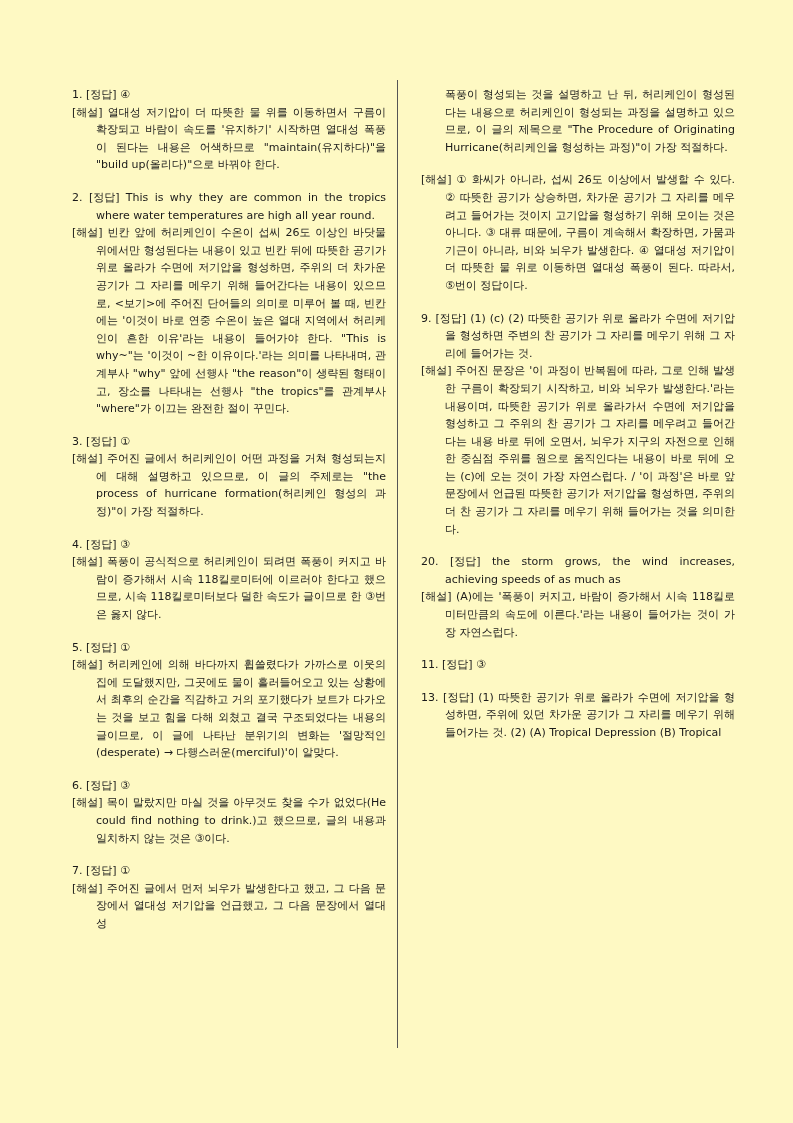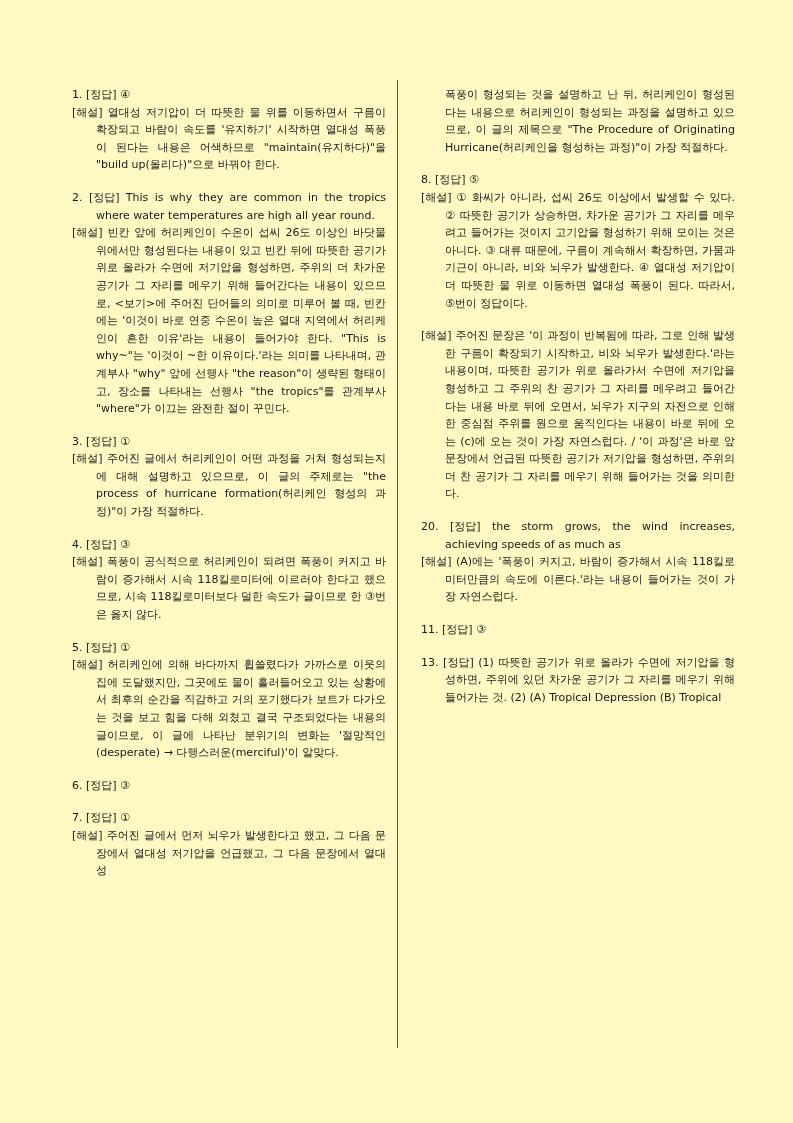--- a/index.html
+++ b/index.html
@@ -63,33 +63,34 @@
       <div class="item">
         <p class="para"><span>4.</span> <span>[정답]</span> <span>③</span></p>
         <p class="para"><span>[해설]</span> <span>폭풍이 공식적으로 허리케인이 되려면 폭풍이 커지고 바람이 증가해서 시속 118킬로미터에 이르러야 한다고 했으므로, 시속 118킬로미터보다 덜한 속도가 글이므로 한 ③번은 옳지 않다.</span></p>
       </div>
       <div class="item">
         <p class="para"><span>5.</span> <span>[정답]</span> <span>①</span></p>
         <p class="para"><span>[해설]</span> <span>허리케인에 의해 바다까지 휩쓸렸다가 가까스로 이웃의 집에 도달했지만, 그곳에도 물이 흘러들어오고 있는 상황에서 최후의 순간을 직감하고 거의 포기했다가 보트가 다가오는 것을 보고 힘을 다해 외쳤고 결국 구조되었다는 내용의 글이므로, 이 글에 나타난 분위기의 변화는 '절망적인(desperate) → 다행스러운(merciful)'이 알맞다.</span></p>
       </div>
       <div class="item">
         <p class="para"><span>6.</span> <span>[정답]</span> <span>③</span></p>
+        <p class="para"><span>[해설]</span> <span>목이 말랐지만 마실 것을 아무것도 찾을 수가 없었다(He could find nothing to drink.)고 했으므로, 글의 내용과 일치하지 않는 것은 ③이다.</span></p>
       </div>
       <div class="item">
         <p class="para"><span>7.</span> <span>[정답]</span> <span>①</span></p>
         <p class="para"><span>[해설]</span> <span>주어진 글에서 먼저 뇌우가 발생한다고 했고, 그 다음 문장에서 열대성 저기압을 언급했고, 그 다음 문장에서 열대성</span></p>
       </div>
     </div>
   <div class="col col-right" id="col-right">
       <p class="cont">폭풍이 형성되는 것을 설명하고 난 뒤, 허리케인이 형성된다는 내용으로 허리케인이 형성되는 과정을 설명하고 있으므로, 이 글의 제목으로 "The Procedure of Originating Hurricane(허리케인을 형성하는 과정)"이 가장 적절하다.</p>
       <div class="item">
-        <p class="para"><span>8.</span> <span>[정답]</span> <span>⑤</span></p>
         <p class="para"><span>[해설]</span> <span>① 화씨가 아니라, 섭씨 26도 이상에서 발생할 수 있다. ② 따뜻한 공기가 상승하면, 차가운 공기가 그 자리를 메우려고 들어가는 것이지 고기압을 형성하기 위해 모이는 것은 아니다. ③ 대류 때문에, 구름이 계속해서 확장하면, 가뭄과 기근이 아니라, 비와 뇌우가 발생한다. ④ 열대성 저기압이 더 따뜻한 물 위로 이동하면 열대성 폭풍이 된다. 따라서, ⑤번이 정답이다.</span></p>
       </div>
       <div class="item">
+        <p class="para"><span>9.</span> <span>[정답]</span> <span>(1)  (c) (2) 따뜻한 공기가 위로 올라가 수면에 저기압을 형성하면 주변의 찬 공기가 그 자리를 메우기 위해 그 자리에 들어가는 것.</span></p>
         <p class="para"><span>[해설]</span> <span>주어진 문장은 '이 과정이 반복됨에 따라, 그로 인해 발생한 구름이 확장되기 시작하고, 비와 뇌우가 발생한다.'라는 내용이며, 따뜻한 공기가 위로 올라가서 수면에 저기압을 형성하고 그 주위의 찬 공기가 그 자리를 메우려고 들어간다는 내용 바로 뒤에 오면서, 뇌우가 지구의 자전으로 인해 한 중심점 주위를 원으로 움직인다는 내용이 바로 뒤에 오는 (c)에 오는 것이 가장 자연스럽다. / '이 과정'은 바로 앞 문장에서 언급된 따뜻한 공기가 저기압을 형성하면, 주위의 더 찬 공기가 그 자리를 메우기 위해 들어가는 것을 의미한다.</span></p>
       </div>
       <div class="item">
         <p class="para"><span>20.</span> <span>[정답]</span> <span>the storm grows, the wind increases, achieving speeds of as much as</span></p>
         <p class="para"><span>[해설]</span> <span>(A)에는 '폭풍이 커지고, 바람이 증가해서 시속 118킬로미터만큼의 속도에 이른다.'라는 내용이 들어가는 것이 가장 자연스럽다.</span></p>
       </div>
       <div class="item">
         <p class="para"><span>11.</span> <span>[정답]</span> <span>③</span></p>
       </div>
       <div class="item">

